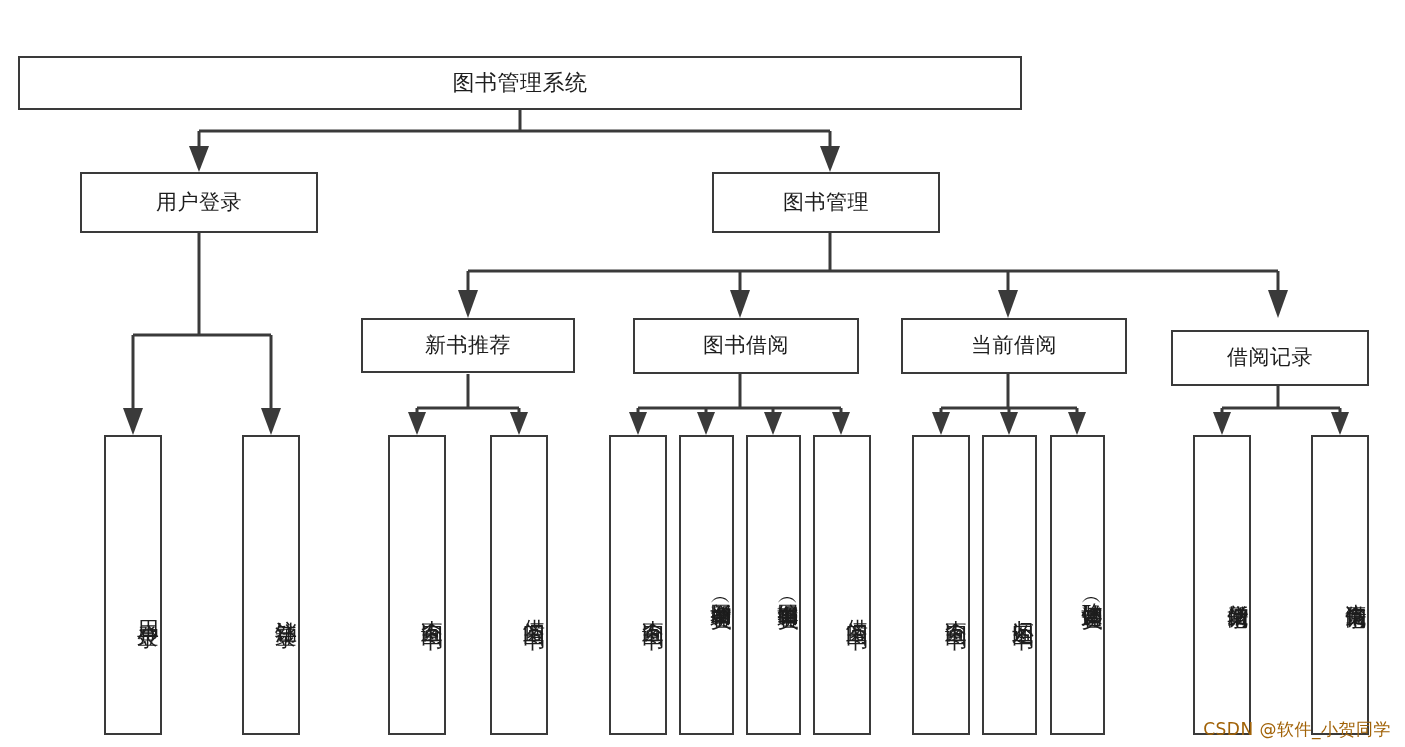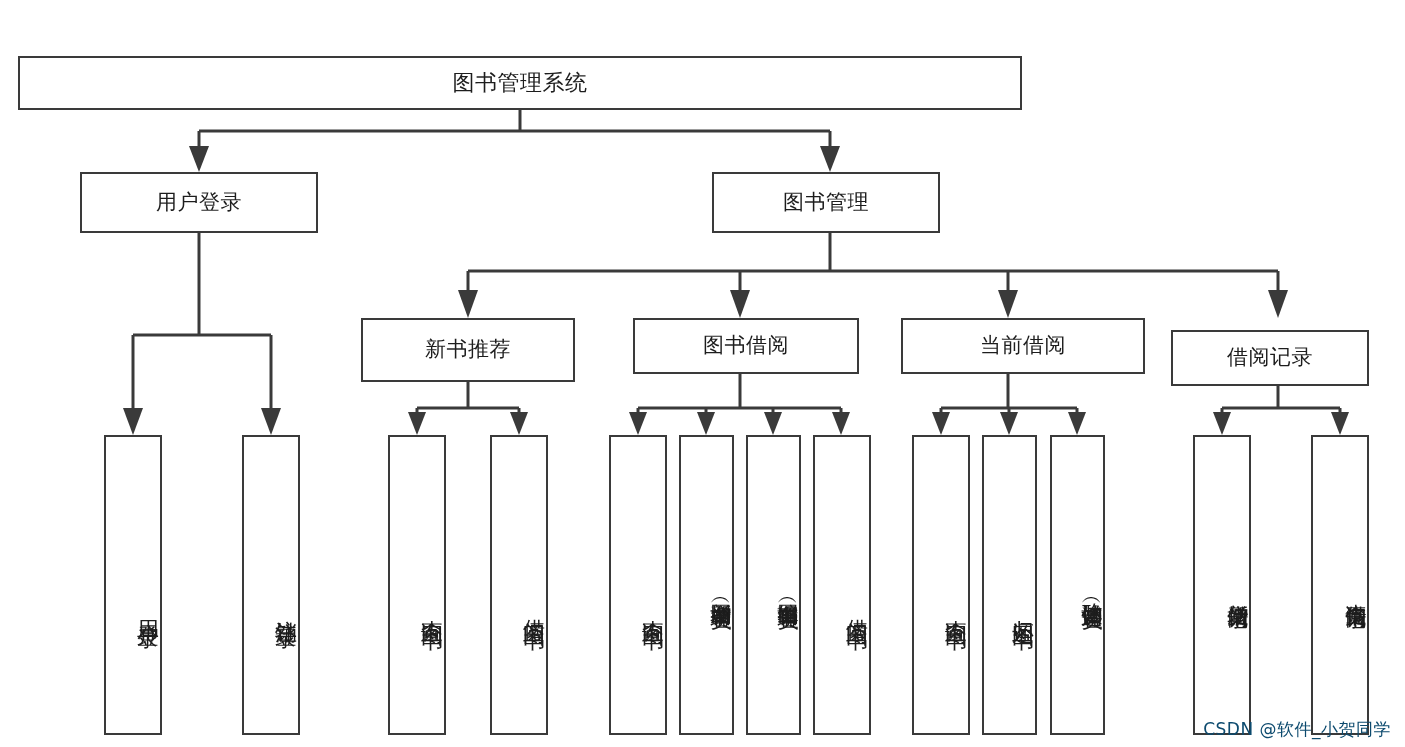--- a/index.html
+++ b/index.html
@@ -65,21 +65,21 @@
     stroke-width:3;
     fill:none;
     stroke-linecap:butt;
   }
   .arrowhead{ fill:#3a3a3a; }
   .watermark{
     position:absolute;
     right:14px;
     bottom:6px;
     font-size:17px;
-    color:#0c4a6e;
+    color:#a16207;
     letter-spacing:0.5px;
     white-space:nowrap;
     user-select:none;
   }
 </style>
 </head>
 <body>
 
 <div id="canvas">
 
@@ -152,27 +152,27 @@
     <span>图书管理系统</span>
   </div>
 
   <div class="node node-h" style="left:80px;top:172px;width:238px;height:61px;">
     <span>用户登录</span>
   </div>
   <div class="node node-h" style="left:712px;top:172px;width:228px;height:61px;">
     <span>图书管理</span>
   </div>
 
-  <div class="node node-h" style="left:361px;top:318px;width:214px;height:64px;">
+  <div class="node node-h" style="left:361px;top:318px;width:214px;height:55px;">
     <span>新书推荐</span>
   </div>
   <div class="node node-h" style="left:633px;top:318px;width:226px;height:56px;">
     <span>图书借阅</span>
   </div>
-  <div class="node node-h" style="left:901px;top:318px;width:244px;height:56px;">
+  <div class="node node-h" style="left:901px;top:318px;width:226px;height:56px;">
     <span>当前借阅</span>
   </div>
   <div class="node node-h" style="left:1171px;top:330px;width:198px;height:56px;">
     <span>借阅记录</span>
   </div>
 
   <div class="node node-v" style="left:104px;top:435px;width:58px;height:300px;">
     <span class="vtext">用户登录</span>
   </div>
   <div class="node node-v" style="left:242px;top:435px;width:58px;height:300px;">

